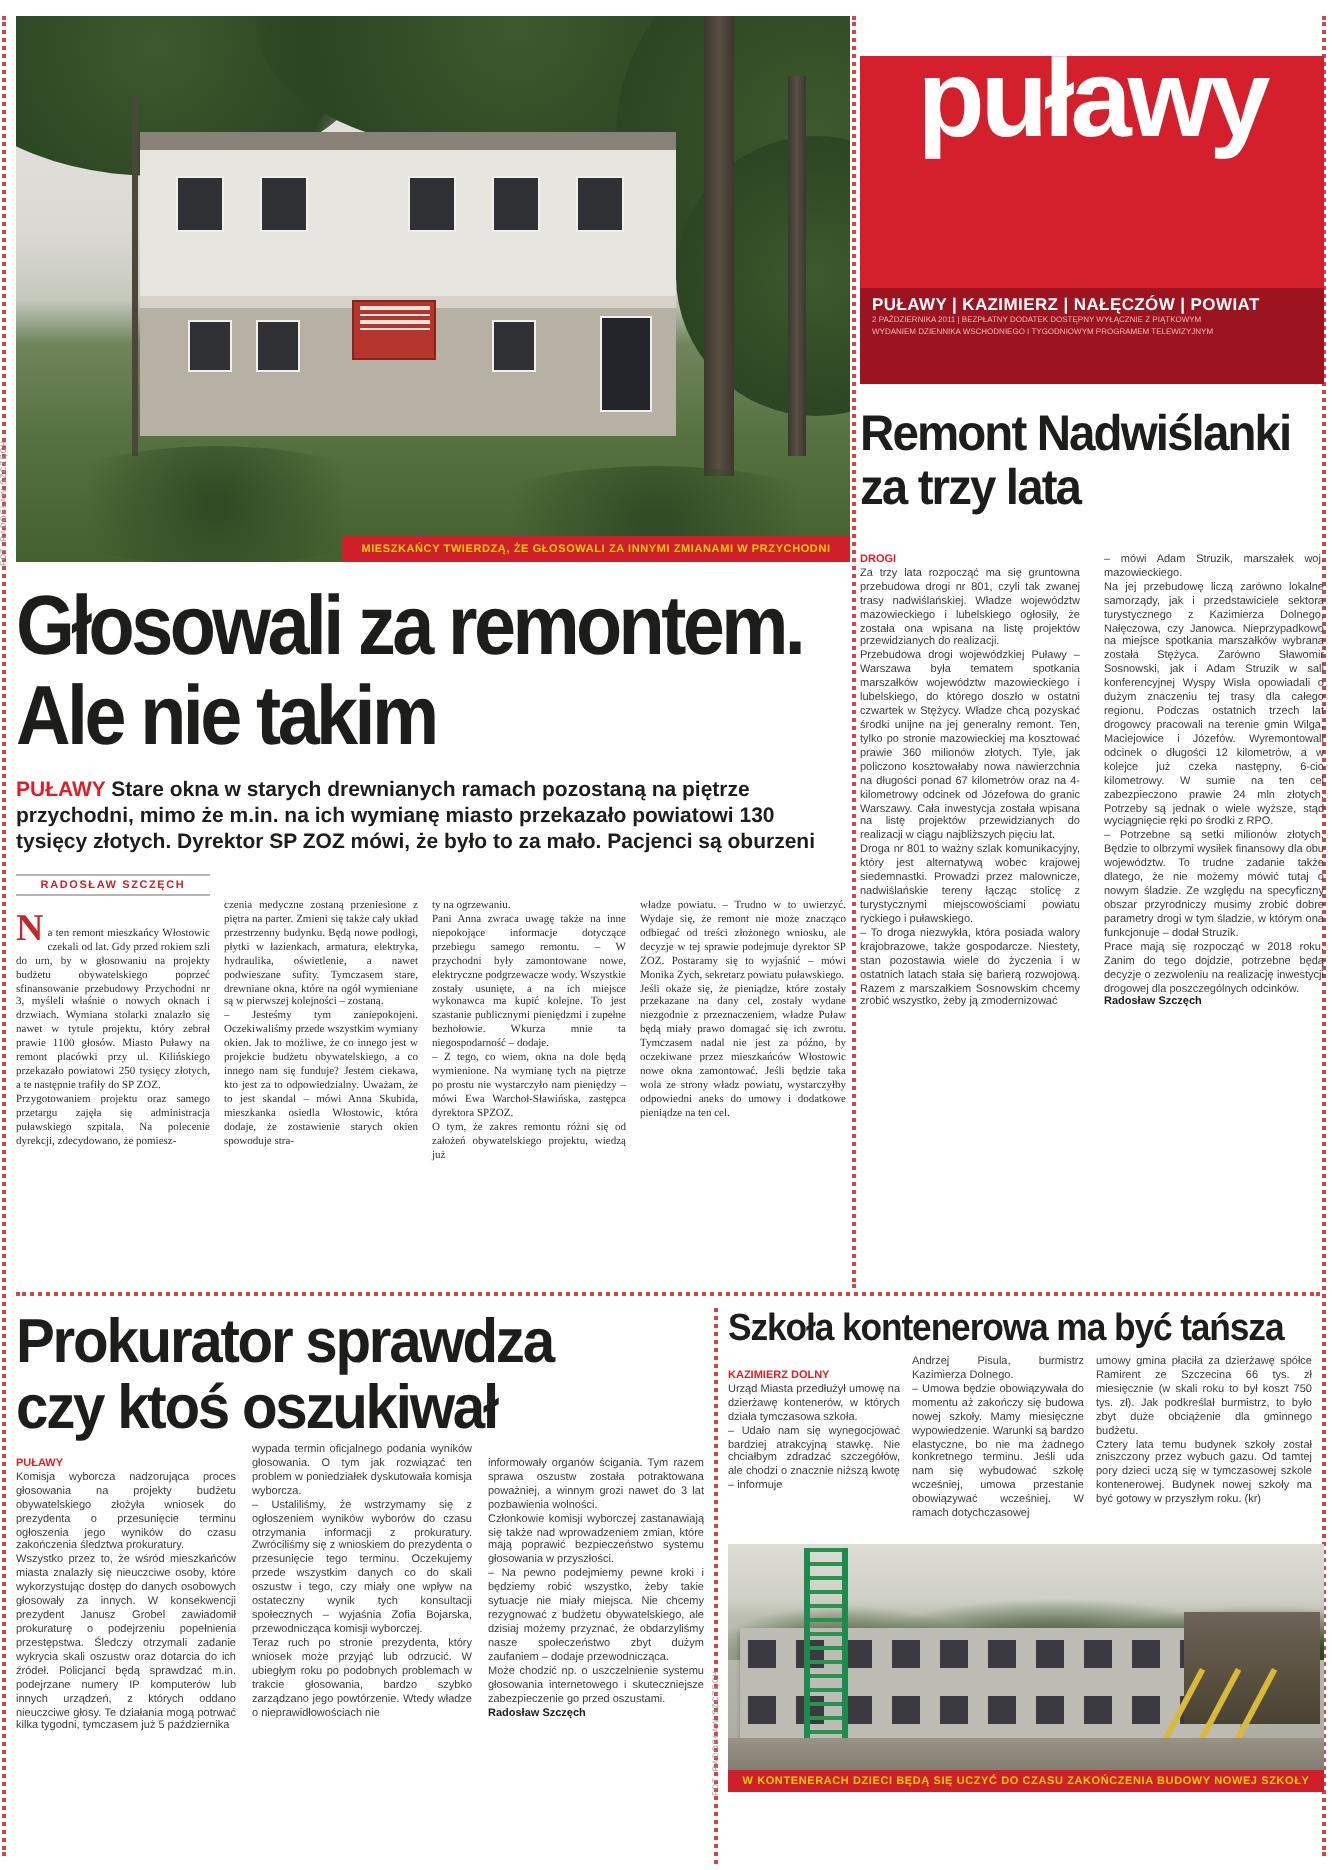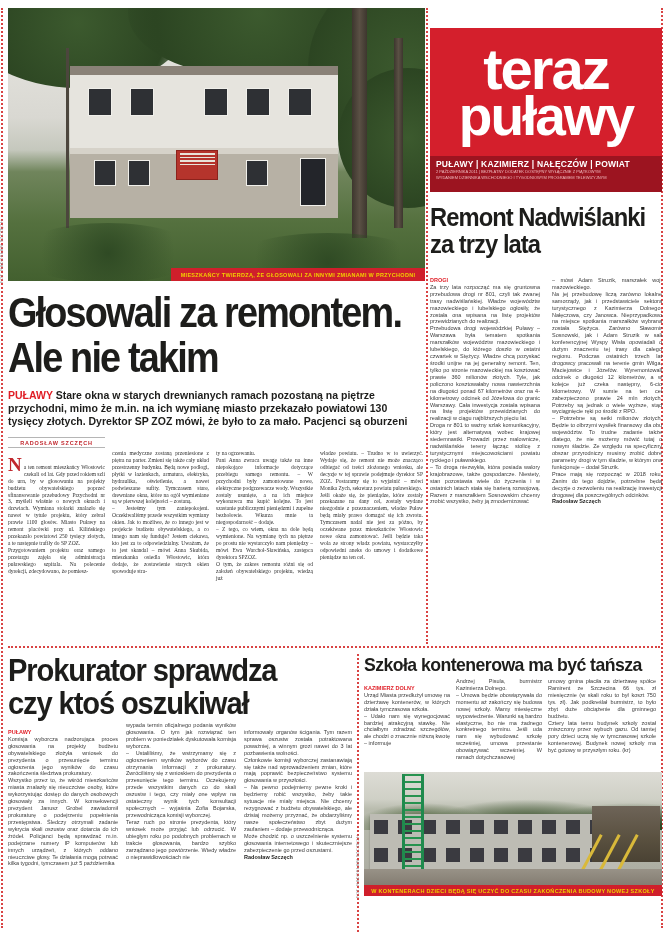--- a/index.html
+++ b/index.html
@@ -26,21 +26,21 @@
   .dropcap{float:left;font-size:19px;line-height:15px;font-weight:bold;color:#c1272d;
            padding-right:2px;font-family:"Liberation Serif",serif;}
   
   .capbar{background:#cf1f2b;color:#f2cf00;font-weight:bold;font-size:5.5px;letter-spacing:.3px;
           display:flex;align-items:center;justify-content:center;text-transform:uppercase;}
   .credit{position:absolute;font-size:4px;color:#9a9a9a;transform:rotate(-90deg);
           transform-origin:left bottom;white-space:nowrap;letter-spacing:.5px;}
   
   .masthead{background:#d41f2c;}
   .mast-title{color:#fff;font-weight:900;text-align:center;letter-spacing:-2px;line-height:.92;}
-  .mast-bar{position:absolute;left:0;right:0;bottom:0;height:36px;background:#9c1420;color:#fff;}
+  .mast-bar{position:absolute;left:0;right:0;bottom:0;height:48px;background:#9c1420;color:#fff;}
   .mast-regions{font-size:8.5px;font-weight:bold;text-align:left;padding:3px 0 0 6px;letter-spacing:.2px;white-space:nowrap;}
   .mast-tag{font-size:4px;color:#efb9bd;padding-left:6px;line-height:1.5;white-space:nowrap;}
   
   .ph1{background:linear-gradient(180deg,#e9e8e3 0%,#d9d8d2 40%,#c5c8bd 52%,#70855c 60%,#55713f 78%,#43602f 100%);overflow:hidden;}
   .canopy{position:absolute;border-radius:50%;background:radial-gradient(circle,#3c5a2e 0%,#2c4522 70%,rgba(44,69,34,0) 100%);}
   .bldg{position:absolute;left:62px;top:58px;width:268px;height:152px;
         background:linear-gradient(180deg,#8a8278 0 9px,#e6e4de 9px 54%,#d6d2c9 54% 58%,#b7b1a5 58% 100%);}
   .win{position:absolute;background:#2e3034;border:1.5px solid #f0efea;}
   .sign{position:absolute;background:#b5342c;border:1px solid #8c221c;}
   .sign i{display:block;height:1.5px;background:#e8e4da;margin:2px 2.5px 0 2.5px;}
@@ -112,21 +112,20 @@
     <div class="grasspatch" style="left:10px;top:215px;width:180px;height:60px;"></div>
     <div class="grasspatch" style="left:220px;top:225px;width:200px;height:60px;"></div>
 
     <div class="capbar abs" style="right:0;bottom:0;width:254px;height:13px;">
       <span>MIESZKAŃCY TWIERDZĄ, ŻE GŁOSOWALI ZA INNYMI ZMIANAMI W PRZYCHODNI</span>
     </div>
   </div>
   <div class="credit" style="left:4px;top:278px;">FOT. RADOSŁAW SZCZĘCH</div>
 
   <div class="abs masthead" style="left:430px;top:28px;width:232px;height:164px;">
-    <div class="mast-title" style="font-size:58px;padding-top:14px;">teraz</div>
     <div class="mast-title" style="font-size:55px;margin-top:-4px;">puławy</div>
     <div class="mast-bar">
       <div class="mast-regions">PUŁAWY | KAZIMIERZ | NAŁĘCZÓW | POWIAT</div>
       <div class="mast-tag">2 PAŹDZIERNIKA 2011 | BEZPŁATNY DODATEK DOSTĘPNY WYŁĄCZNIE Z PIĄTKOWYM</div>
       <div class="mast-tag">WYDANIEM DZIENNIKA WSCHODNIEGO I TYGODNIOWYM PROGRAMEM TELEWIZYJNYM</div>
     </div>
   </div>
 
   <div class="abs hl hl-right" style="left:430px;top:205px;">Remont Nadwiślanki</div>
   <div class="abs hl hl-right" style="left:430px;top:232px;">za trzy lata</div>

